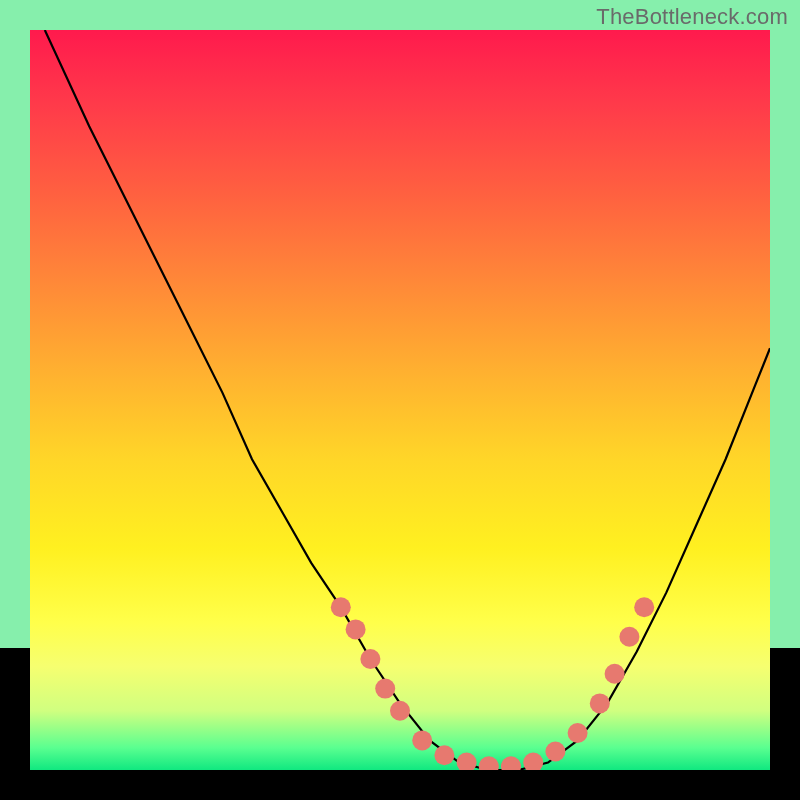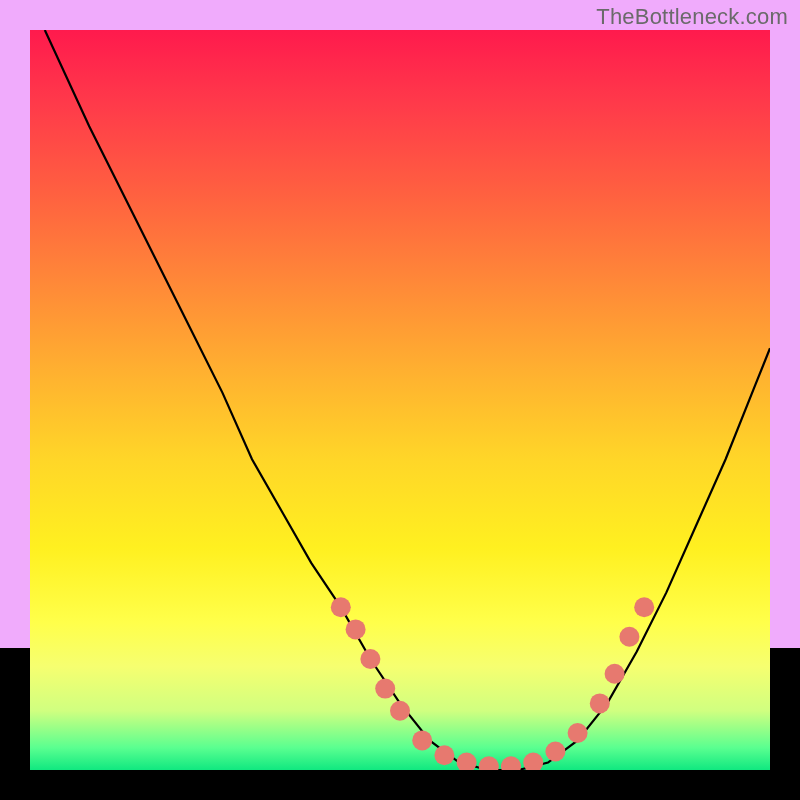--- a/index.html
+++ b/index.html
@@ -9,21 +9,21 @@
     height: 800px;
     background: #000;
     font-family: Arial, Helvetica, sans-serif;
   }
   .frame {
     position: absolute;
     top: 0;
     left: 0;
     width: 800px;
     height: 648px;
-    background: #f0abfc;
+    background: #86efac;
   }
   .plot-area {
     position: absolute;
     top: 30px;
     left: 30px;
     width: 740px;
     height: 740px;
     background: linear-gradient(to bottom,
       #ff1a4d 0%,
       #ff3a4a 10%,

